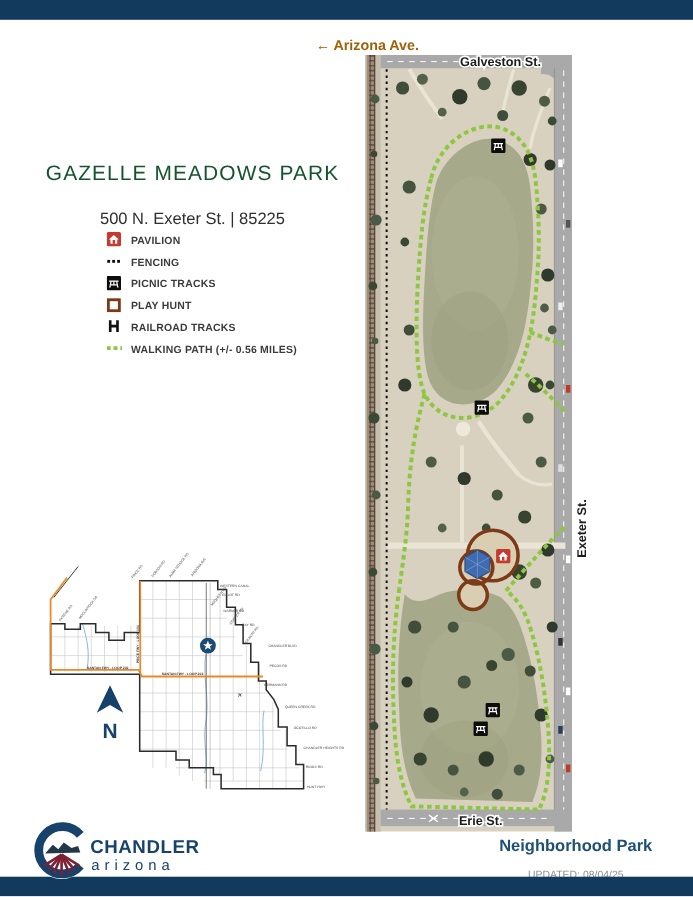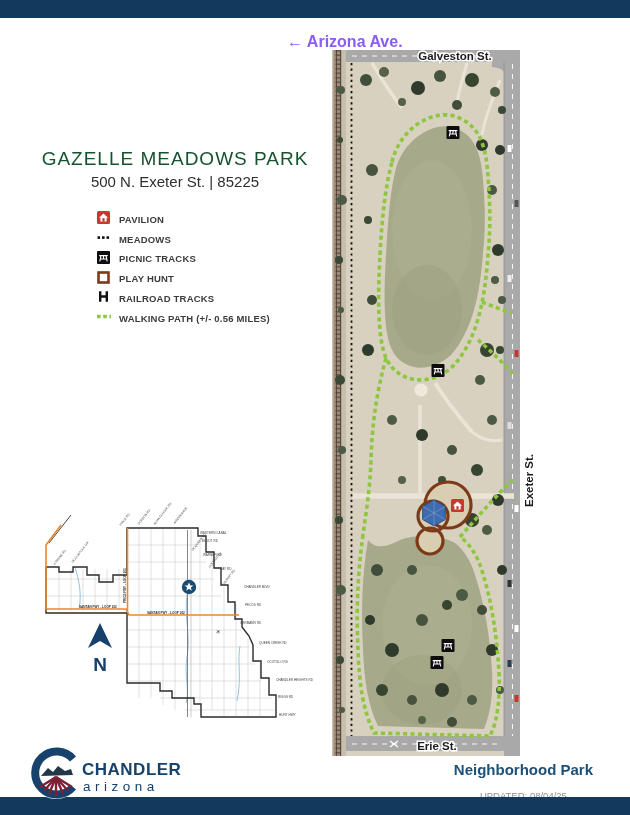--- a/index.html
+++ b/index.html
@@ -3,22 +3,22 @@
 <meta charset="utf-8">
 <style>
   html,body{margin:0;padding:0;background:#fff;}
   .page{position:relative;width:630px;height:815px;background:#fff;overflow:hidden;
         font-family:"Liberation Sans",sans-serif;}
   .bar{position:absolute;left:0;width:630px;height:18px;background:#123a5c;}
   .bar.top{top:0;}
   .bar.bottom{top:797px;}
   .title-block{position:absolute;left:40px;top:148px;width:270px;text-align:center;}
   .park-title{font-size:19px;font-weight:400;letter-spacing:1px;color:#14532d;}
-  .park-address{font-size:15px;color:#2e2e2e;margin-top:3px;}
-  .arizona-ave{position:absolute;left:287px;top:33px;font-size:16px;font-weight:800;color:#8b5cf6;}
+  .park-address{font-size:15px;color:#2e2e2e;margin-top:21px;}
+  .arizona-ave{position:absolute;left:287px;top:33px;font-size:13px;font-weight:800;color:#a16207;}
   .legend{position:absolute;left:96px;top:205px;}
   .lg-row{display:flex;align-items:flex-end;height:19.8px;}
   .lg-ic{width:15px;height:14px;display:flex;align-items:center;justify-content:center;margin-right:8px;}
   .lg-label{font-size:9.5px;font-weight:700;letter-spacing:.2px;color:#3b3b3b;}
   .aerial{position:absolute;left:332px;top:50px;overflow:visible;}
   .inset{position:absolute;left:35px;top:505px;overflow:visible;}
   .logo{position:absolute;left:28px;top:746px;z-index:5;overflow:visible;}
   .footer-right{position:absolute;right:37px;top:761px;text-align:center;}
   .f-park{font-size:15px;font-weight:800;color:#1d5076;}
   .f-upd{font-size:9.5px;color:#8b9096;margin-top:12px;}
@@ -53,21 +53,21 @@
       <span class="lg-label">PAVILION</span>
     </div>
     <div class="lg-row">
       <span class="lg-ic">
         <svg width="13" height="13">
             <rect x="0.5" y="5.3" width="2.6" height="2.6" fill="#111"></rect>
             <rect x="5" y="5.3" width="2.6" height="2.6" fill="#111"></rect>
             <rect x="9.5" y="5.3" width="2.6" height="2.6" fill="#111"></rect>
           </svg>
       </span>
-      <span class="lg-label">MEADOWS</span>
+      <span class="lg-label">FENCING</span>
     </div>
     <div class="lg-row">
       <span class="lg-ic">
         <svg width="13" height="13">
             <rect width="13" height="13" rx="1" fill="#0d0d0d"></rect>
             <path d="M2.2,4.6 H10.8 M4,4.6 L2.8,10.4 M9,4.6 L10.2,10.4 M3,8 H10 M6.5,4.6 V8" stroke="#fff" stroke-width="1.1" fill="none"></path>
           </svg>
       </span>
       <span class="lg-label">PICNIC TRACKS</span>
     </div>

